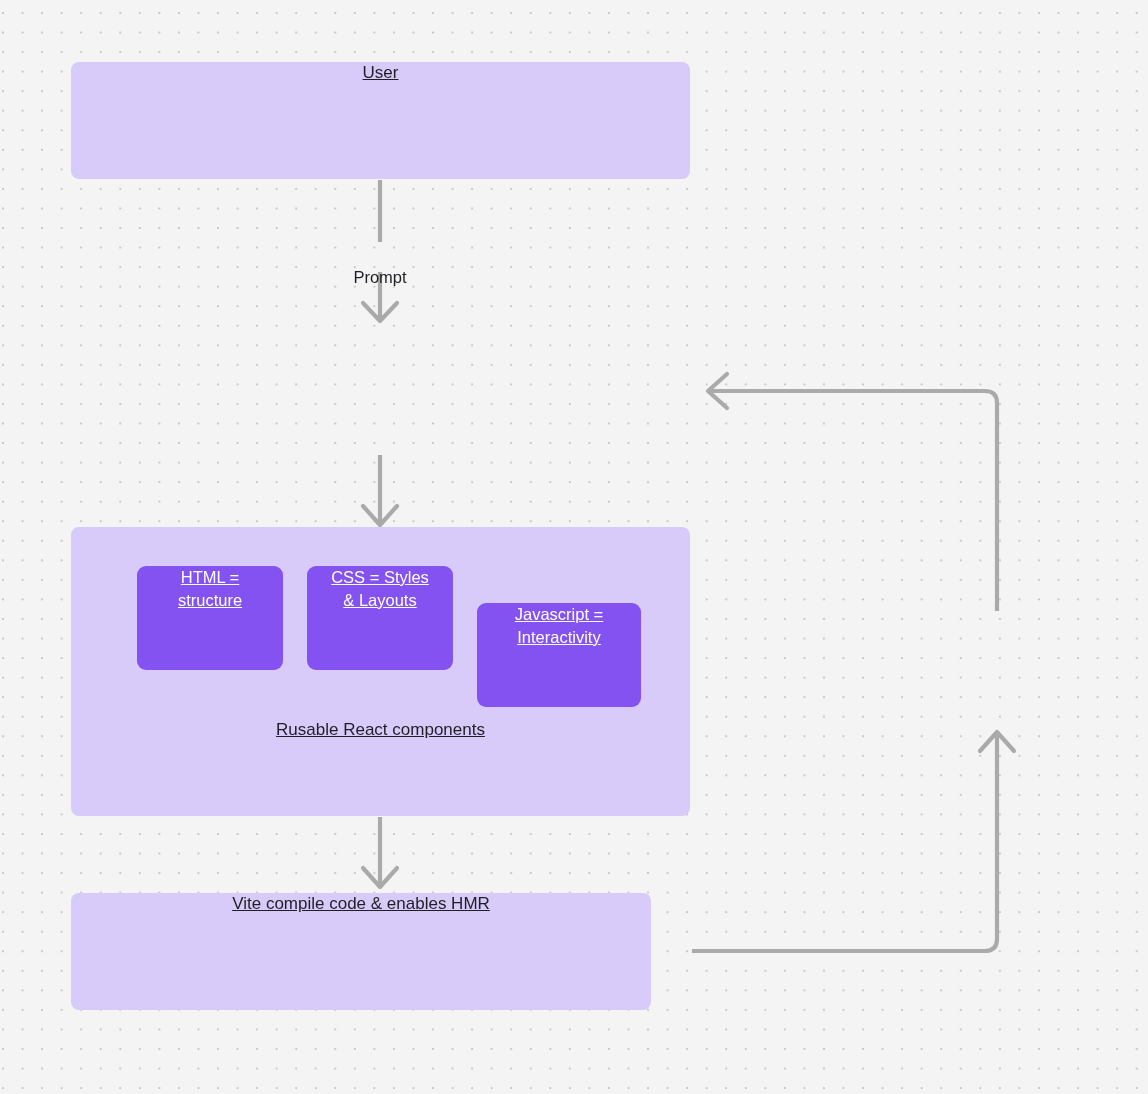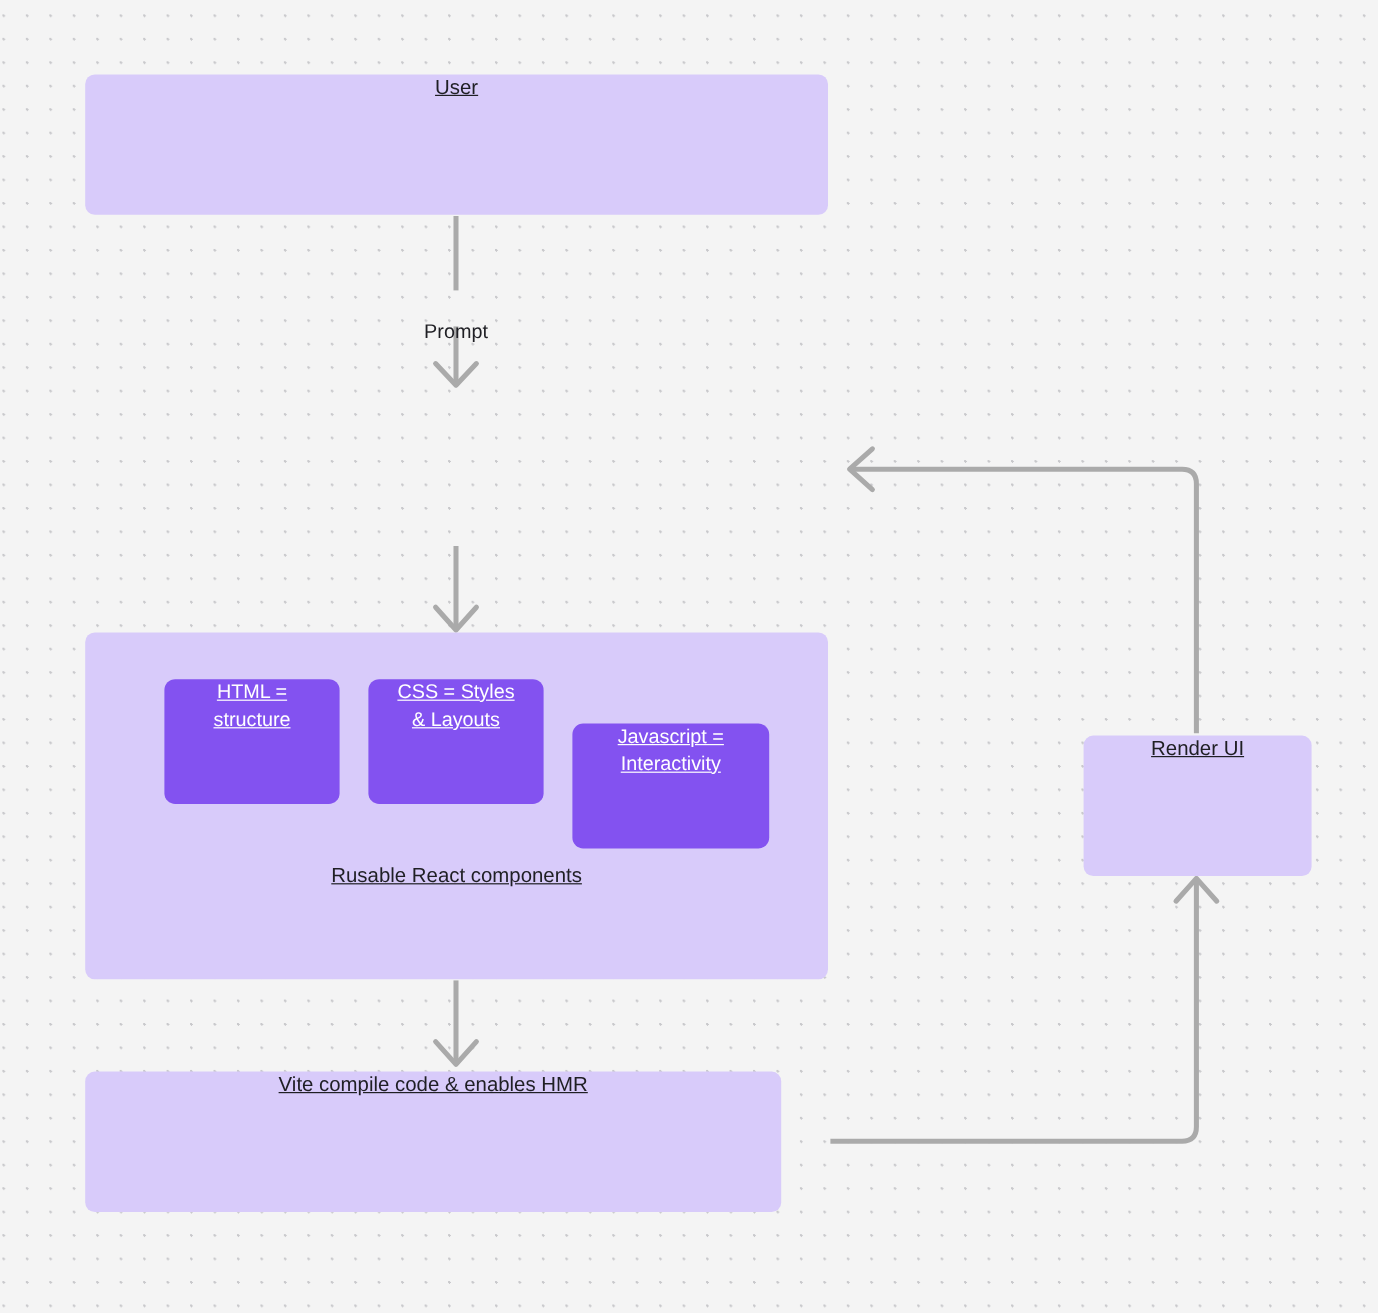--- a/index.html
+++ b/index.html
@@ -159,17 +159,14 @@
       </span>
     </div>
 
     <div class="group-label" style="top:193px;text-decoration:underline;">Rusable React components</div>
   </div>
 
   <div class="node node-light" style="left:71px; top:893px; width:580px; height:117px;">
     <span>Vite compile code &amp; enables HMR</span>
   </div>
 
-  <div class="node node-light" style="left:903px; top:613px; width:190px; height:117px;">
-    <span>Render UI</span>
-  </div>
 
 </div>
 
 </body></html>

